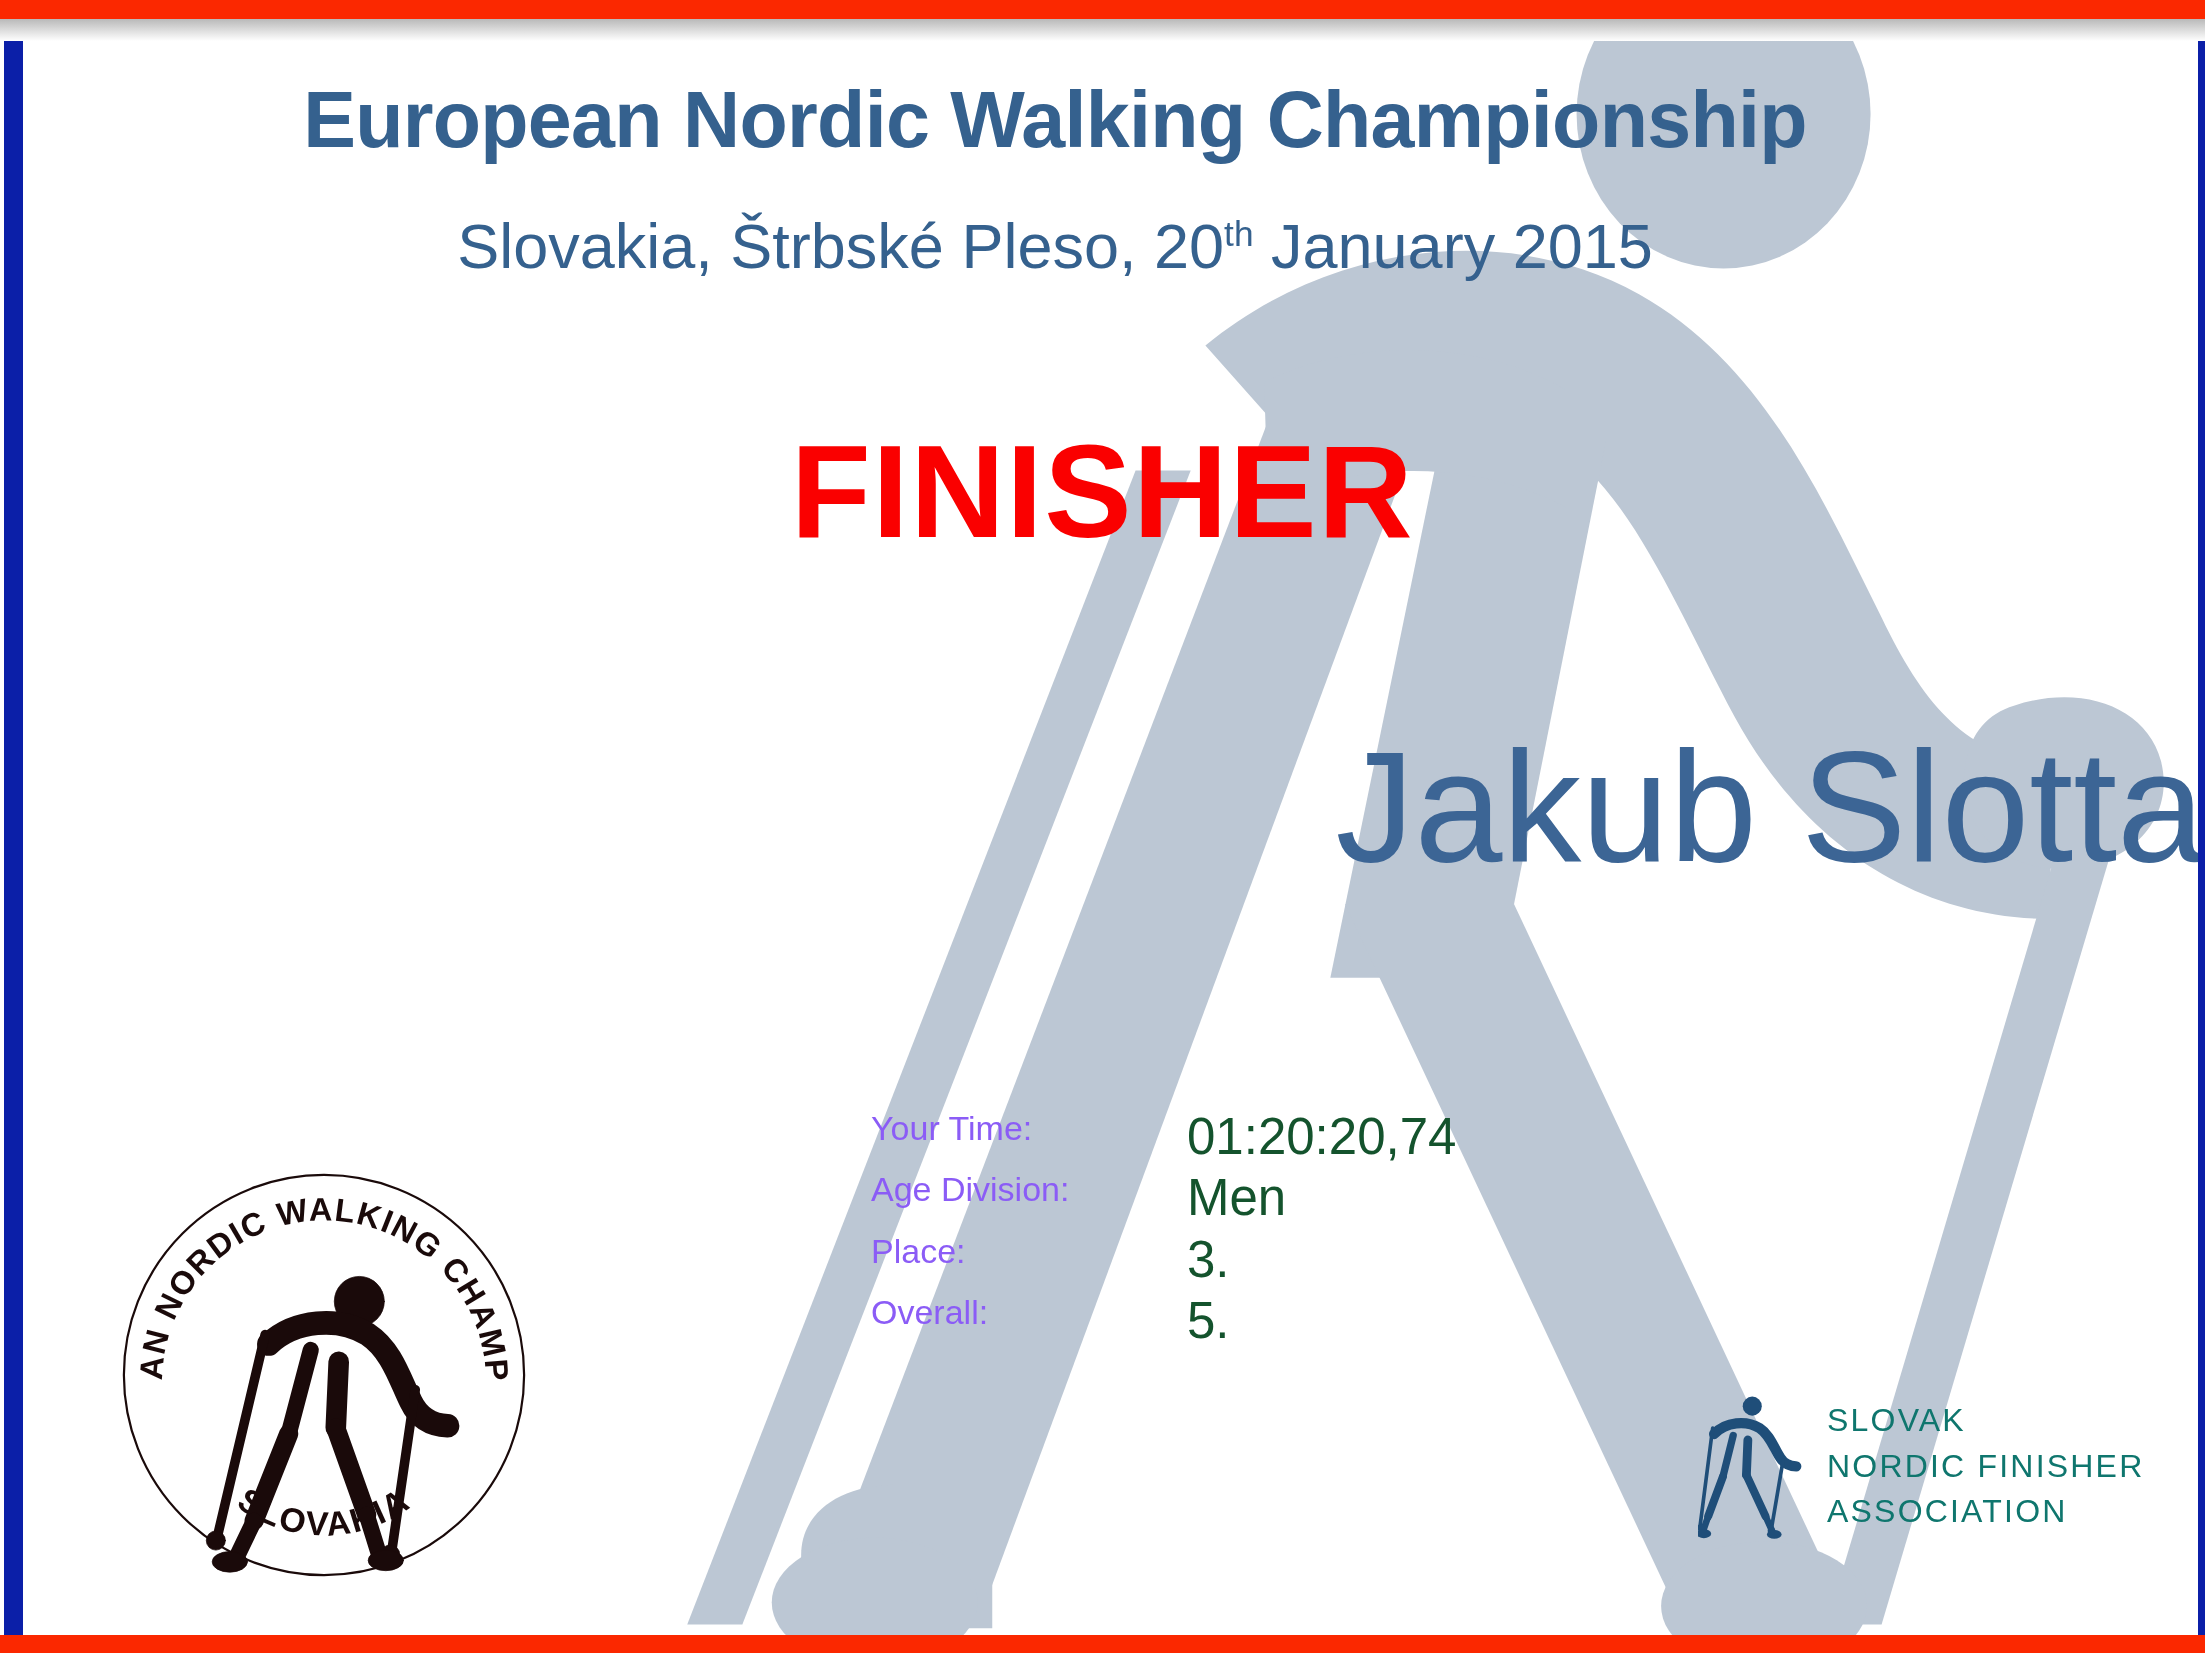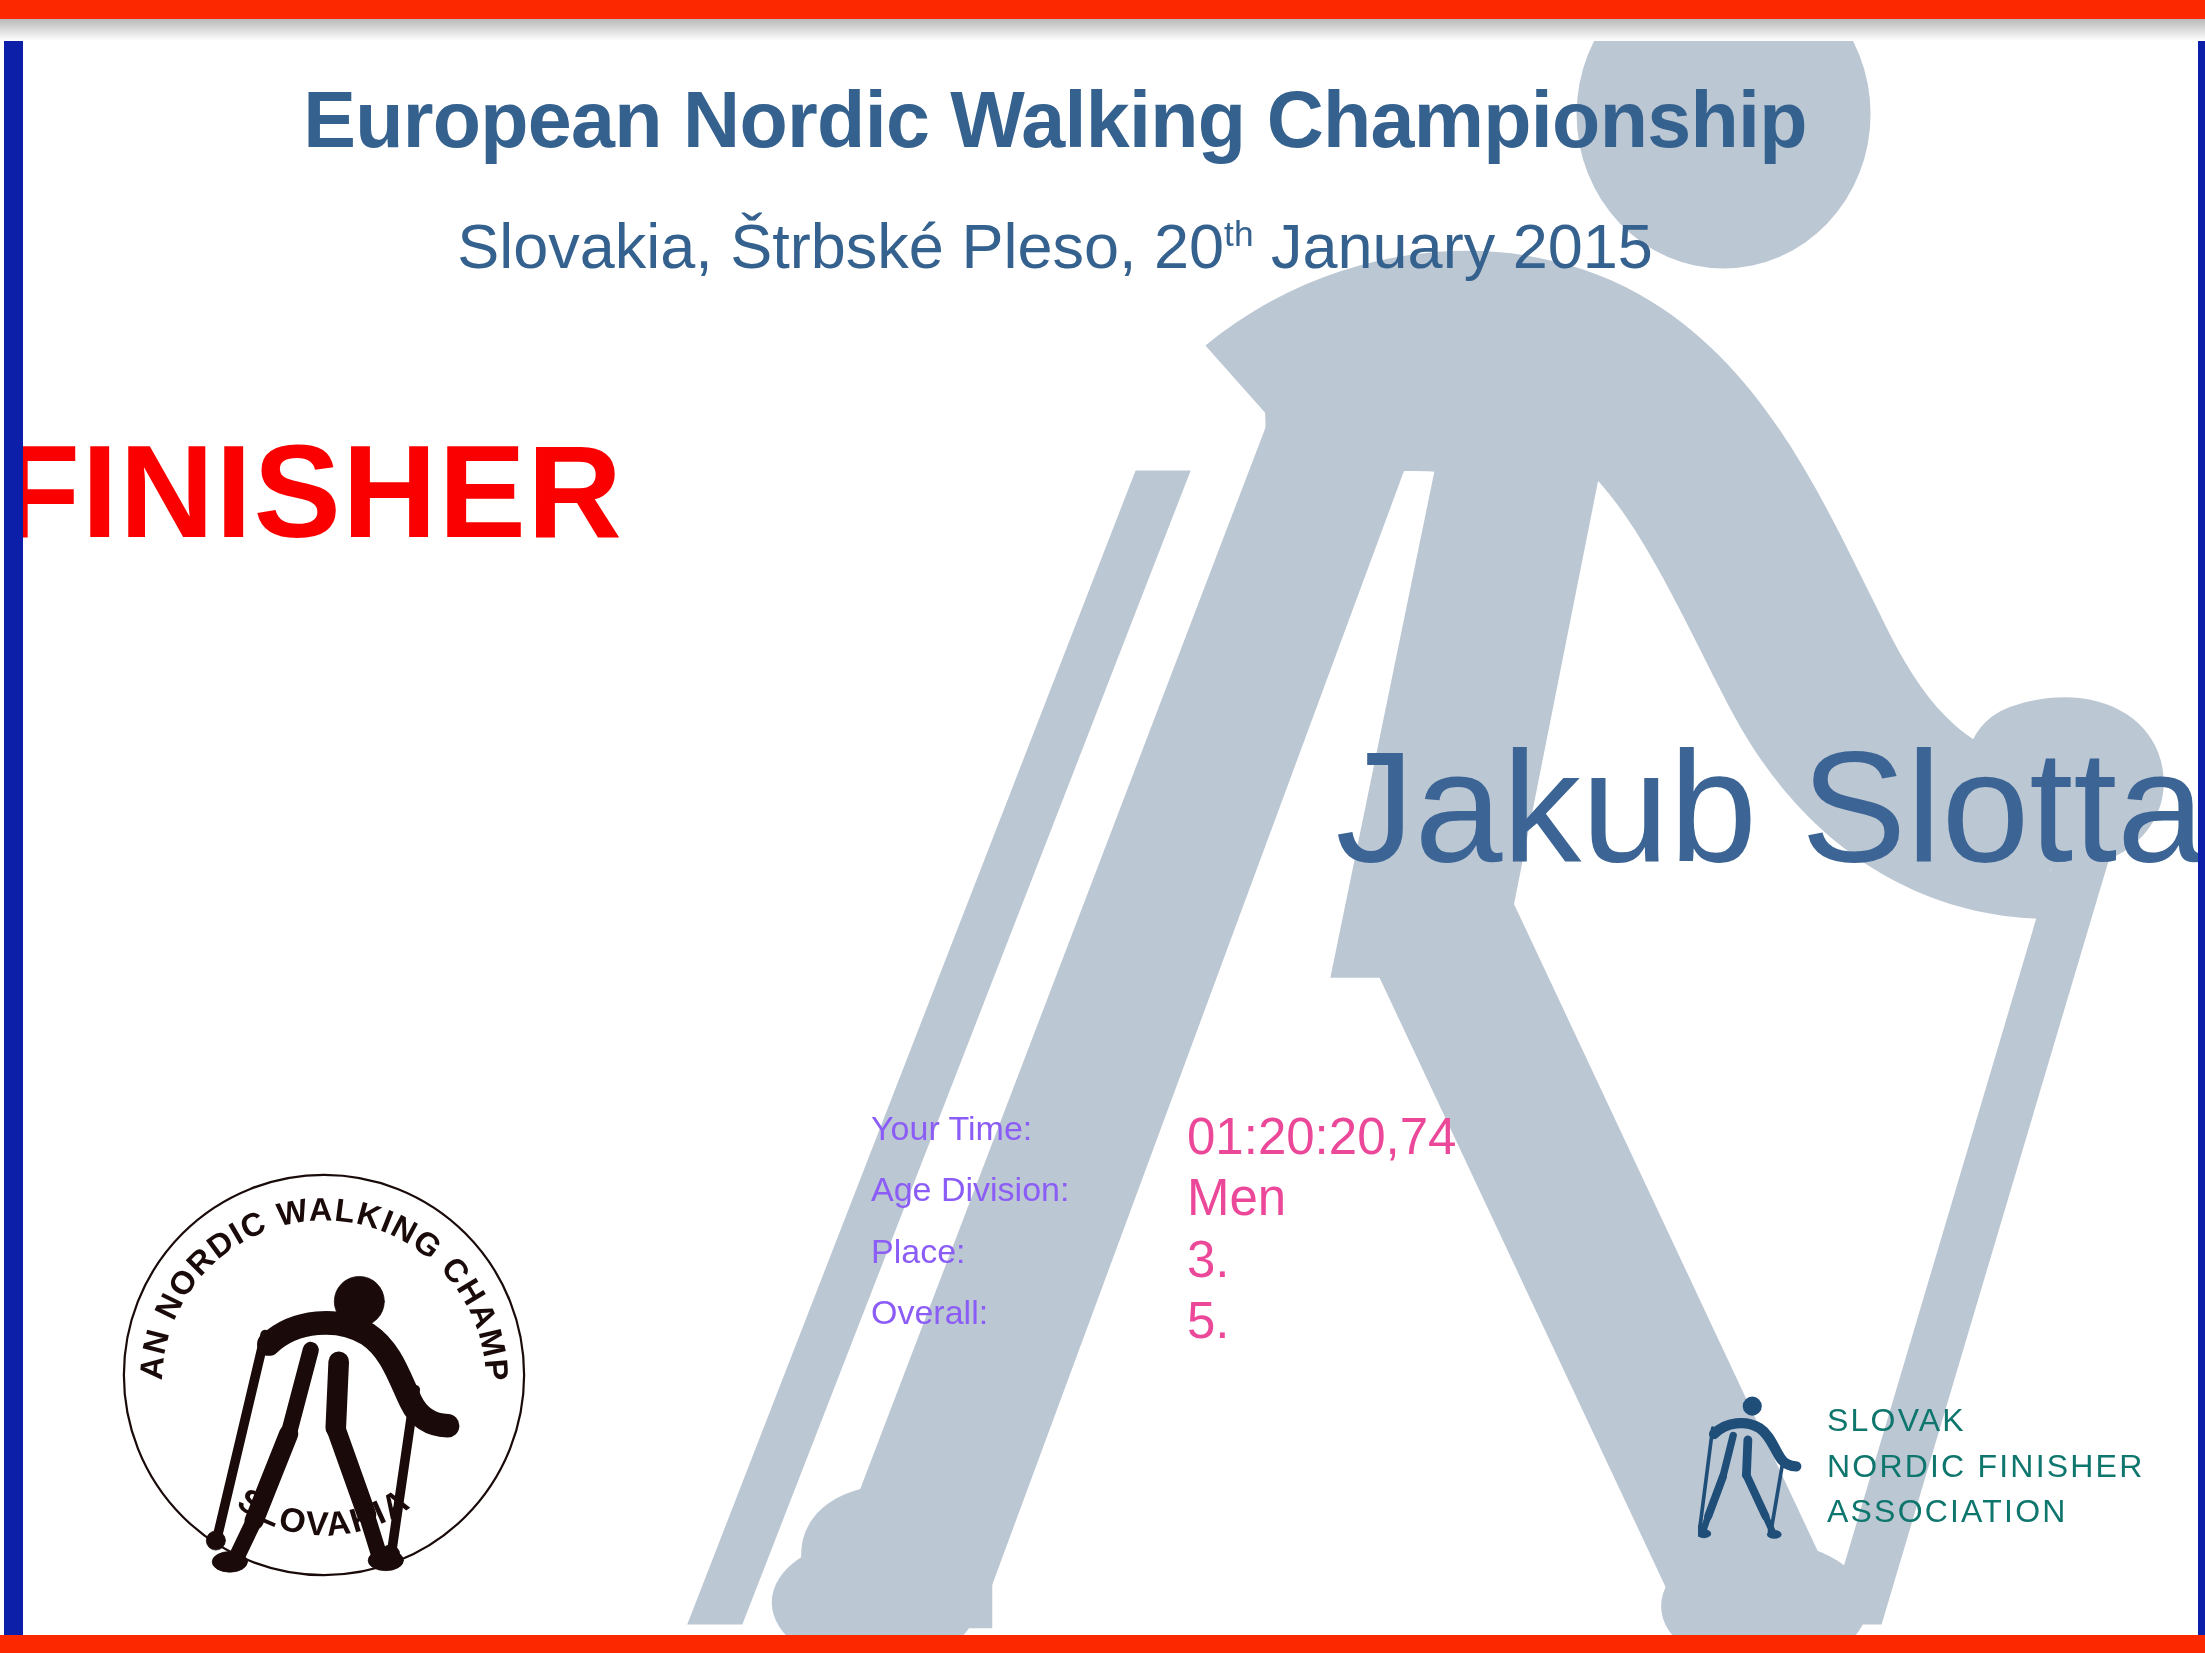--- a/index.html
+++ b/index.html
@@ -63,20 +63,21 @@
     position:absolute;top:213px;left:0;width:2110px;
     text-align:center;
     font-size:63px;font-weight:normal;
     color:#35618e;
     line-height:1.05;
   }
   .subtitle sup{font-size:0.56em;vertical-align:super;line-height:0;}
 
   .finisher{
     position:absolute;top:423px;left:0;width:2205px;
+    text-align:center;
     font-size:131px;font-weight:bold;
     color:#fa0000;
     letter-spacing:1.5px;
     mix-blend-mode:multiply;
     line-height:1.05;
   }
 
   .athlete{
     position:absolute;top:724px;left:0;width:2205px;
     text-align:right;
@@ -90,21 +91,21 @@
     position:absolute;top:1111px;left:871px;
     display:grid;
     grid-template-columns:316px auto;
     row-gap:10.3px;
   }
   .res-label{
     font-size:34px;color:#8b5cf6;line-height:1.0;
     white-space:nowrap;
   }
   .res-value{
-    font-size:51px;color:#ec4899;line-height:1.0;
+    font-size:51px;color:#14532d;line-height:1.0;
     white-space:nowrap;
   }
 
   
   .logo-circle{
     position:absolute;left:118px;top:1169px;
     width:412px;height:412px;z-index:30;
   }
 
   

